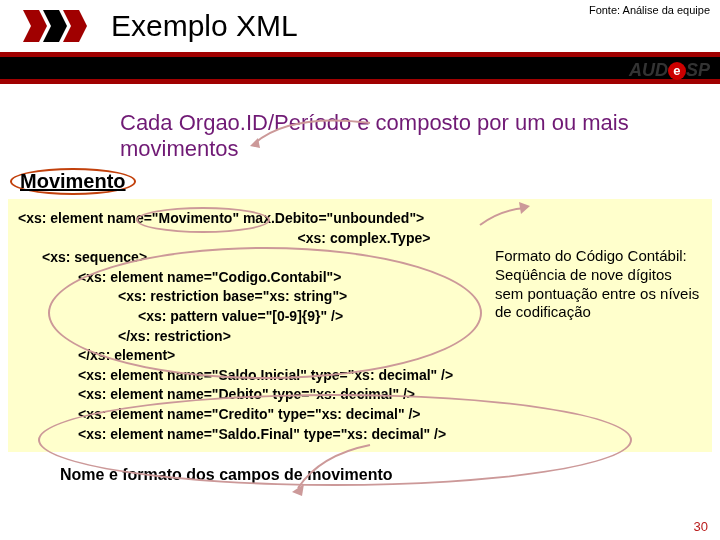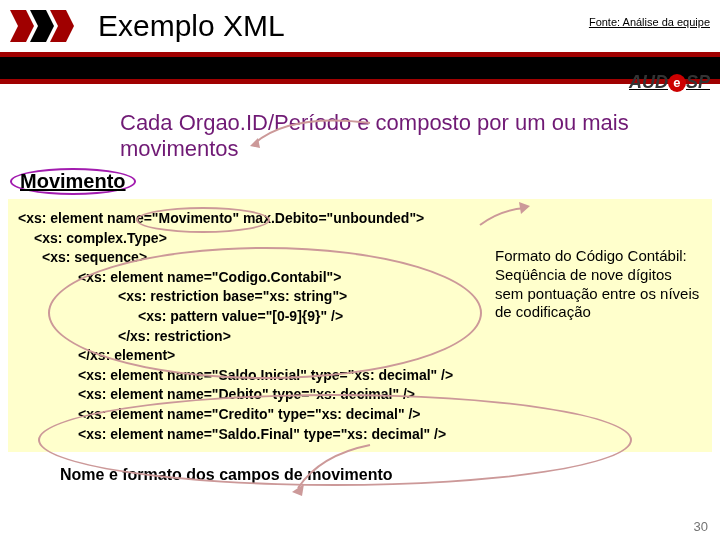--- a/index.html
+++ b/index.html
@@ -9,41 +9,40 @@
     height: 540px;
     background: #fff;
     font-family: Arial, Helvetica, sans-serif;
     position: relative;
     overflow: hidden;
   }
   .header {
     display: flex;
     align-items: center;
     height: 52px;
-    padding: 0 8px;
+    padding: 0 21px;
     position: relative;
   }
   .logo {
     width: 80px;
     height: 48px;
     position: relative;
     margin-right: 10px;
   }
   .logo svg { width: 100%; height: 100%; }
   .title {
     font-size: 30px;
     font-weight: normal;
     color: #000;
   }
   .top-right {
     position: absolute;
     right: 10px;
-    top: 16px;
+    top: 4px;
     text-align: right;
-    text-decoration: underline;
   }
   .fonte {
     font-size: 11px;
     color: #000;
     margin-bottom: 2px;
   }
   .brand {
     font-size: 18px;
     font-style: italic;
     font-weight: bold;
@@ -73,36 +72,36 @@
     font-size: 22px;
     color: #701a75;
     margin: 26px 0 4px 120px;
   }
   .section-title {
     font-size: 20px;
     font-weight: bold;
     text-decoration: underline;
     color: #000;
     margin: 2px 0 4px 10px;
-    border: 2px solid #a21caf;
+    border: 2px solid #c2410c;
     border-radius: 50%;
     display: inline-block;
     padding: 0 8px;
   }
   .code-box {
     background: #ffffcc;
     margin: 0 8px;
     padding: 10px 10px 8px 10px;
     position: relative;
     font-family: Verdana, Arial, sans-serif;
     font-size: 14px;
     font-weight: bold;
     line-height: 1.4;
   }
-  .code-box .i1 { margin-left: 16px; }
+  .code-box .i1 { margin-left: 8px; text-align: center; }
   .code-box .i2 { margin-left: 24px; }
   .code-box .i3 { margin-left: 60px; }
   .code-box .i4 { margin-left: 80px; }
   .code-box .i5 { margin-left: 100px; }
   .code-box .i6 { margin-left: 120px; }
   .oval1 {
     position: absolute;
     border: 2px solid #c99;
     border-radius: 50%;
     left: 128px;
@@ -145,21 +144,21 @@
     font-size: 16px;
     font-weight: bold;
     color: #000;
     margin: 14px 0 0 60px;
   }
   .pagenum {
     position: absolute;
     right: 12px;
     bottom: 6px;
     font-size: 13px;
-    color: #737373;
+    color: #b91c1c;
   }
   .arrow {
     position: absolute;
     pointer-events: none;
   }
 </style>
 </head>
 <body>
 
 

